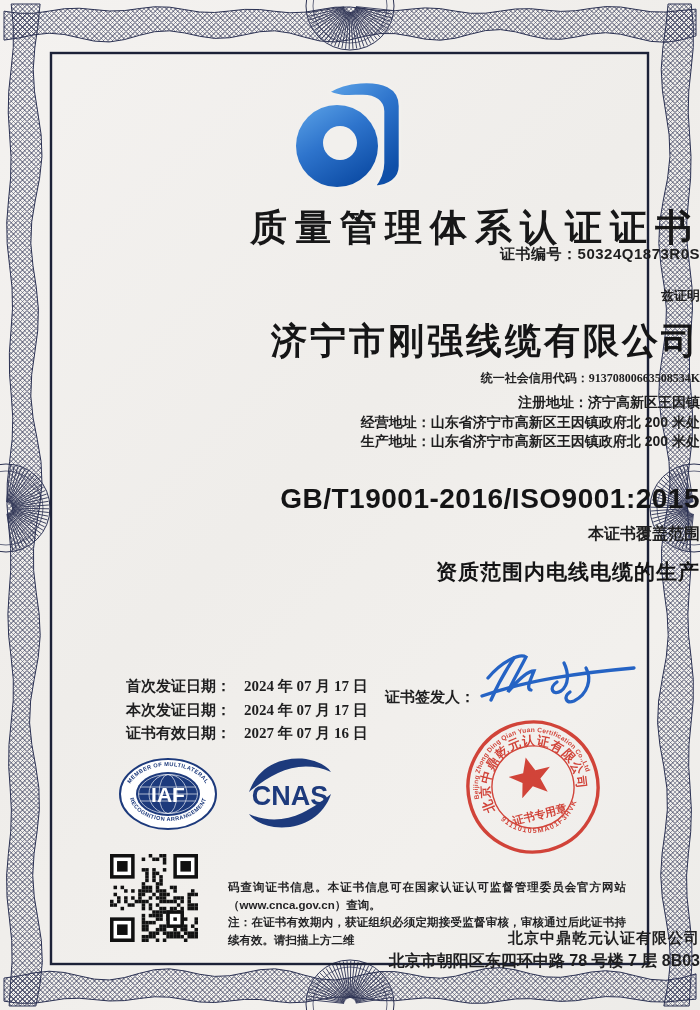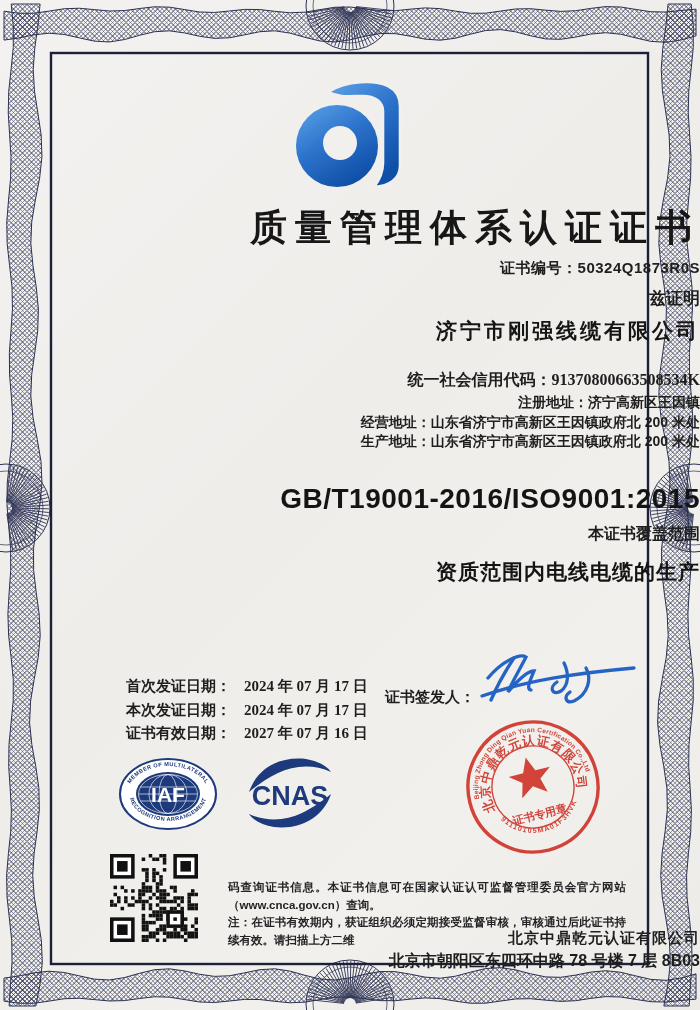--- a/index.html
+++ b/index.html
@@ -6,24 +6,24 @@
   .cert{
     position:relative;width:700px;height:1010px;margin:0 auto;overflow:hidden;
     background:linear-gradient(135deg,#f4f2f0 0%,#efedea 45%,#f2f0ed 75%,#ecebe8 100%);
     font-family:"Liberation Sans","DejaVu Sans",sans-serif;color:#1e1e1f;
   }
   .abs{position:absolute;}
   .center{left:0;right:0;text-align:right;}
   .border-svg{position:absolute;left:0;top:0;}
   .logo-svg{left:295px;top:80px;}
   .title{top:203px;font-size:37px;font-weight:700;letter-spacing:8px;text-indent:8px;color:#171718;}
-  .certno{top:259px;font-size:15px;letter-spacing:.5px;font-weight:600;}
-  .certify{top:287px;font-size:17px;font-weight:600;}
-  .company{top:317px;font-size:21px;font-weight:700;letter-spacing:3px;text-indent:3px;color:#151516;}
-  .credit{top:370px;font-size:16px;font-weight:600;font-family:"Liberation Serif","DejaVu Serif",serif;}
+  .certno{top:245px;font-size:15px;letter-spacing:.5px;font-weight:600;}
+  .certify{top:287px;font-size:13px;font-weight:600;}
+  .company{top:317px;font-size:36px;font-weight:700;letter-spacing:3px;text-indent:3px;color:#151516;}
+  .credit{top:370px;font-size:12px;font-weight:600;font-family:"Liberation Serif","DejaVu Serif",serif;}
   .addr{top:393px;font-size:14px;font-weight:700;line-height:19.5px;}
   .conform{top:457px;font-size:16px;font-weight:700;}
   .standard{top:483px;font-size:28px;font-weight:800;letter-spacing:.5px;color:#141415;}
   .scopelabel{top:524px;font-size:16px;font-weight:700;}
   .scope{top:558px;font-size:21px;font-weight:800;letter-spacing:1px;color:#141415;}
   .dates{left:126px;top:675px;font-family:"Liberation Serif","DejaVu Serif",serif;font-size:15px;font-weight:700;}
   .dates .row{display:flex;line-height:23.5px;}
   .dates .lbl{width:118px;}
   .signer{left:385px;top:688px;font-family:"Liberation Serif","DejaVu Serif",serif;font-size:15px;font-weight:700;}
   .sig-svg{left:468px;top:638px;}

